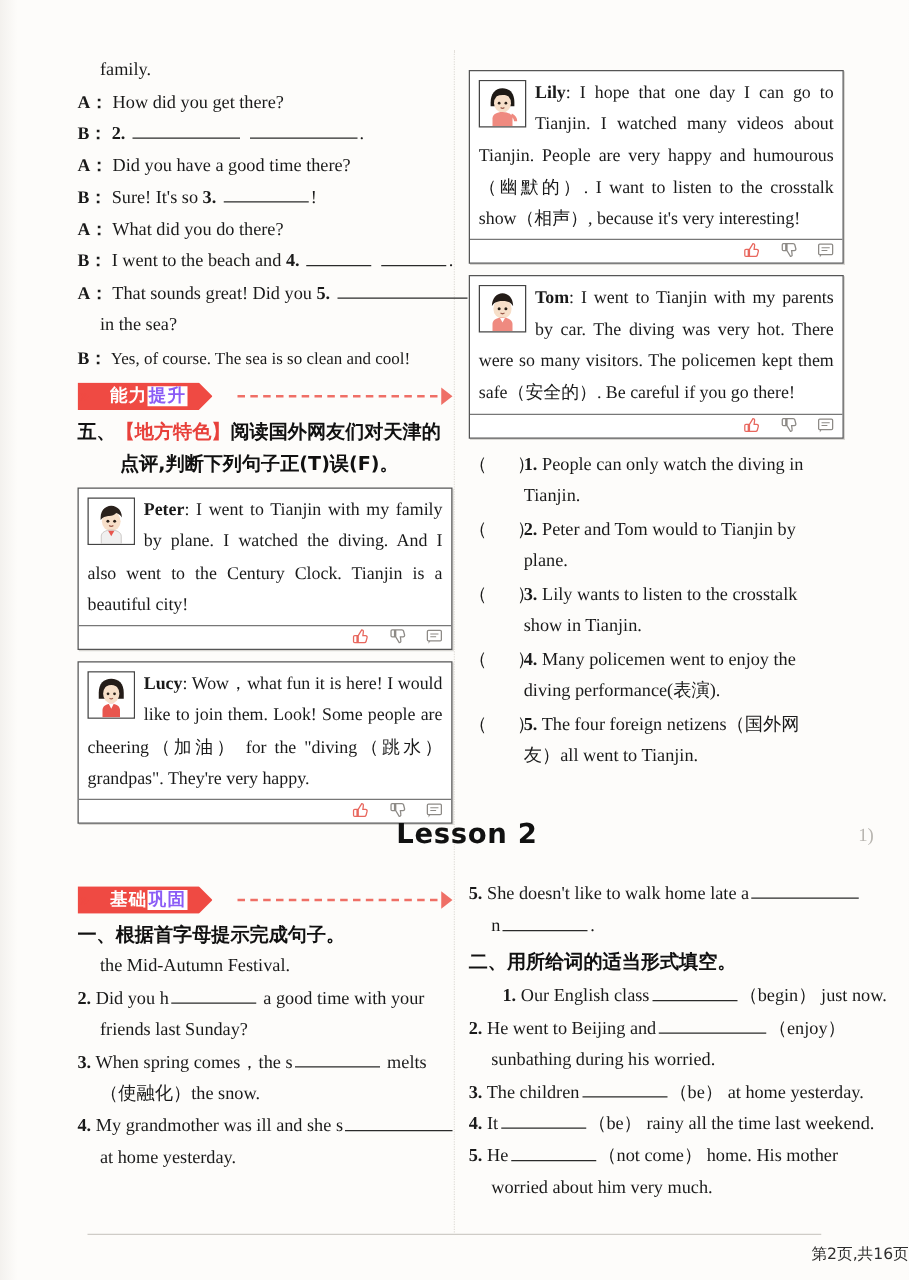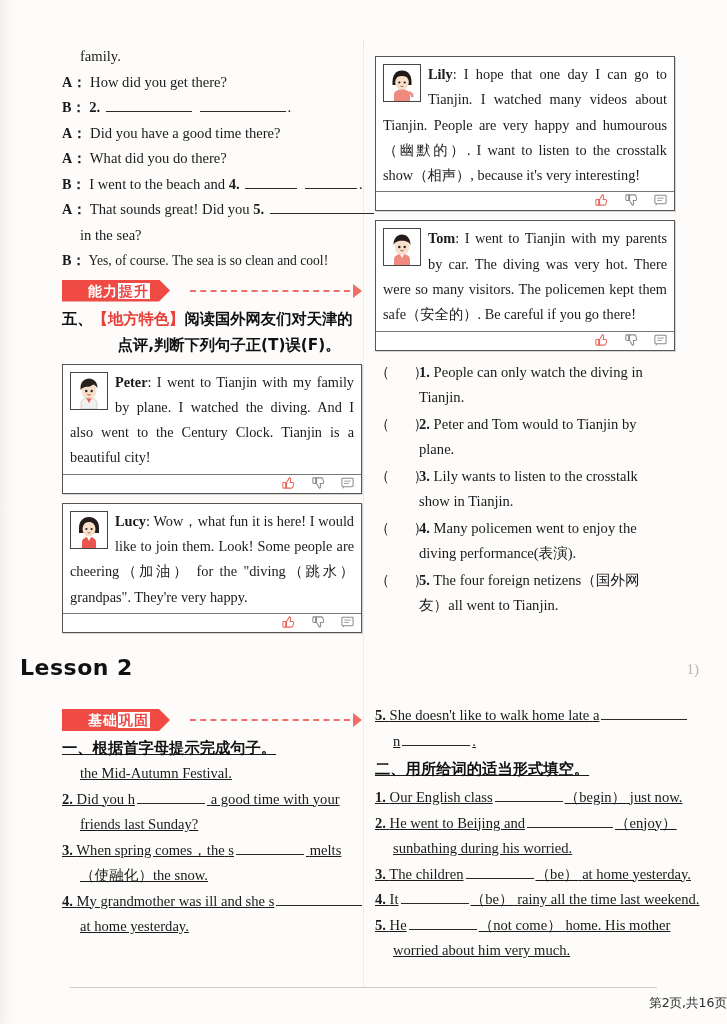--- a/index.html
+++ b/index.html
@@ -66,21 +66,21 @@
     padding: 0 20px 0 26px;
     background: #ef4a43;
     color: #fff;
     font-family: "DejaVu Sans", "Liberation Sans", sans-serif;
     font-weight: bold;
     font-size: 14px;
     line-height: 22px;
     letter-spacing: 1px;
     clip-path: polygon(0 0, calc(100% - 11px) 0, 100% 50%, calc(100% - 11px) 100%, 0 100%);
   }
-  .banner .tag .hl { background: #fff; color: #ef4444; padding: 0 1px; }
+  .banner .tag .hl { background: #fff; color: #8b5cf6; padding: 0 1px; }
   .banner .arrowhead {
     position: absolute;
     left: 2px; top: 3px;
     width: 17px; height: 16px;
     color: #ef4a43;
     font-size: 15px;
     line-height: 16px;
     font-weight: bold;
   }
   .banner .dash {
@@ -100,21 +100,21 @@
 
   
   .cn-head {
     font-family: "DejaVu Sans", "Liberation Sans", sans-serif;
     font-weight: bold;
     font-size: 15.3px;
     line-height: 26px;
     color: #111;
   }
   .cn-head .red { color: #e8413b; }
-  .cn-head .ind { display: block; padding-left: 34px; text-align: center; }
+  .cn-head .ind { display: block; padding-left: 34px; }
 
   
   .card {
     border: 1px solid #555;
     background: #fff;
     margin: 6px 0 9px 0;
     box-shadow: 1px 1px 0 #d8d6d2;
   }
   .card-body {
     padding: 5px 7px 3px 7px;
@@ -164,39 +164,40 @@
   .tf .paren .lp { margin-right: 24px; }
   .tf .qn { font-weight: bold; }
   .tf .txt { display: block; text-align: justify; }
   .tf .txt2 { display: block; }
 
   
   .lesson {
     position: absolute;
     left: 0; right: 0;
     top: 655px;
+    text-align: center;
     padding-left: 20px;
   }
   .lesson .title {
     font-family: "DejaVu Sans", "Liberation Sans", sans-serif;
     font-weight: bold;
     font-size: 22px;
     letter-spacing: 0.5px;
     color: #111;
   }
   .lesson .mark {
     position: absolute;
     right: 28px;
     top: 6px;
     font-family: "Liberation Serif", serif;
     font-size: 15px;
     color: #b9b6b1;
   }
 
-  .col2 { position: absolute; top: 703px; width: 300px; text-decoration: underline; }
+  .col2 { position: absolute; top: 703px; width: 300px; }
   .col2-left  { left: 62px; }
   .col2-right { left: 375px; }
 
   .footer {
     position: absolute;
     left: 0; right: 0;
     bottom: 12px;
     text-align: right;
     font-family: "DejaVu Sans", "Liberation Sans", sans-serif;
     font-size: 12.5px;
@@ -238,20 +239,26 @@
       <span class="num">2.</span>
       <span class="blank b-lg"></span>
       <span class="blank b-lg"></span><span>.</span>
     </div>
 
     <div class="line">
       <span class="spk">A：</span>
       <span>Did you have a good time there?</span>
     </div>
 
+    <div class="line">
+      <span class="spk">B：</span>
+      <span>Sure! It's so</span>
+      <span class="num">3.</span>
+      <span class="blank b-md"></span><span>!</span>
+    </div>
 
     <div class="line">
       <span class="spk">A：</span>
       <span>What did you do there?</span>
     </div>
 
     <div class="line">
       <span class="spk">B：</span>
       <span>I went to the beach and</span>
       <span class="num">4.</span>
@@ -523,21 +530,21 @@
       <span class="num">5.</span>
       <span>She doesn't like to walk home late</span>
       <span>a</span><span class="blank b-lg"></span>
     </div>
     <div class="line indent">
       <span>n</span><span class="blank b-md"></span><span>.</span>
     </div>
 
     <div class="cn-head" style="margin-top:2px;">二、用所给词的适当形式填空。</div>
 
-    <div class="line" style="margin-top:3px;">
+    <div class="line" style="margin-top:3px;margin-left:27px;">
       <span class="num">1.</span>
       <span>Our English class</span><span class="blank b-md"></span><span>（begin）</span>
       <span>just now.</span>
     </div>
 
     <div class="line">
       <span class="num">2.</span>
       <span>He went to Beijing and</span><span class="blank b-lg"></span><span>（enjoy）</span>
     </div>
     <div class="line indent">sunbathing during his worried.</div>

